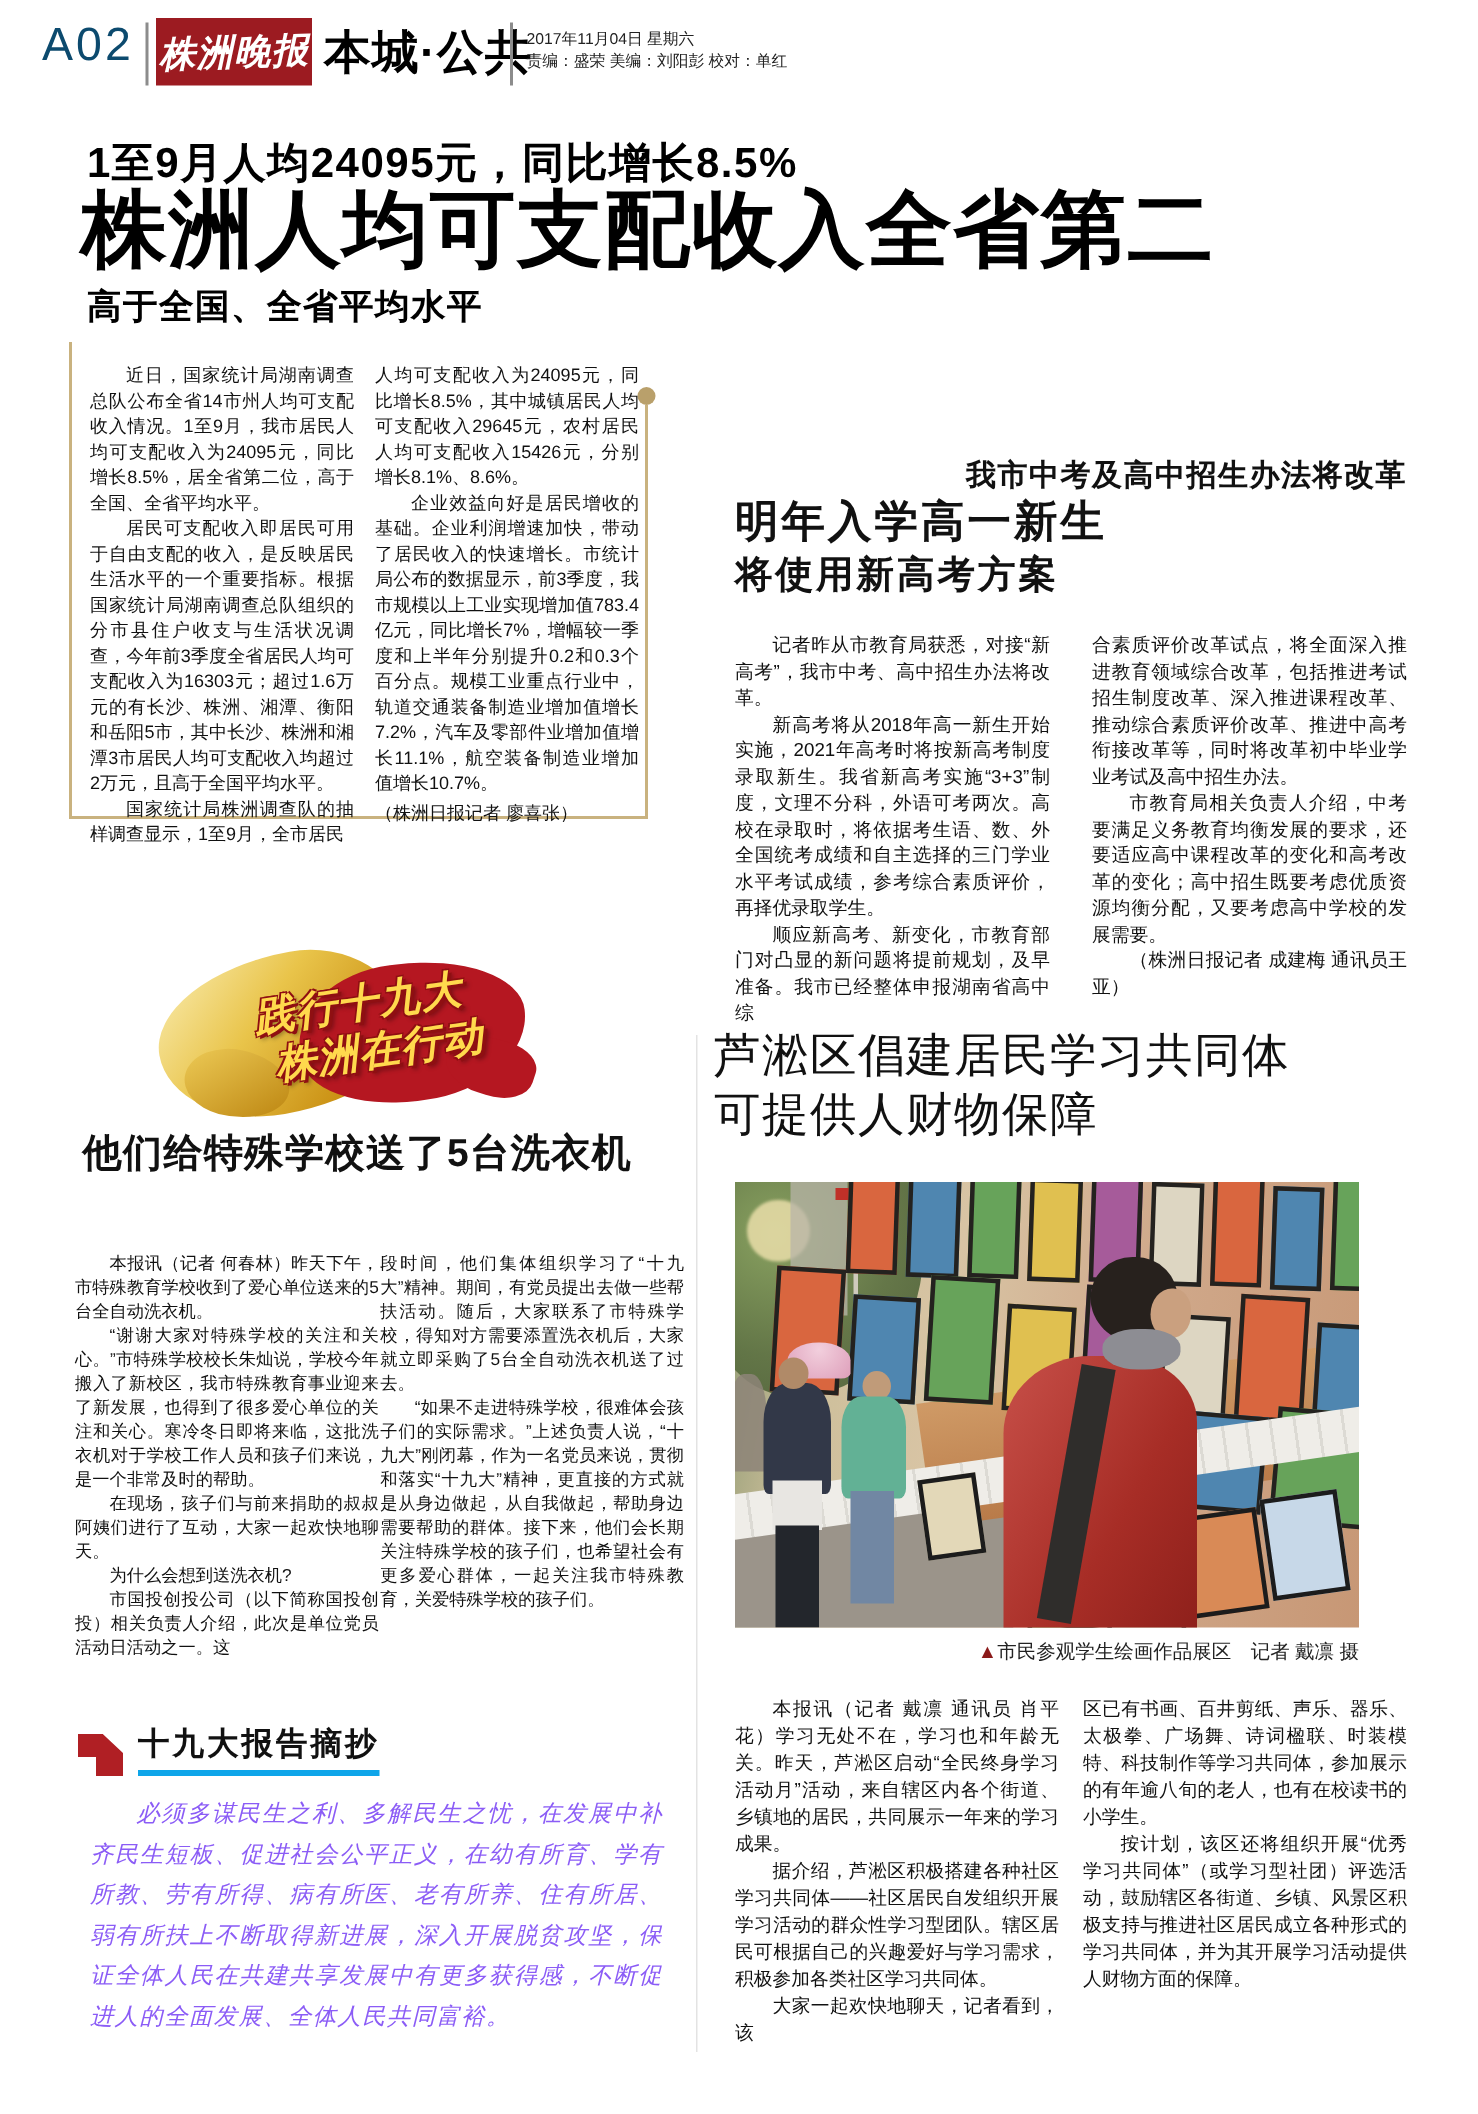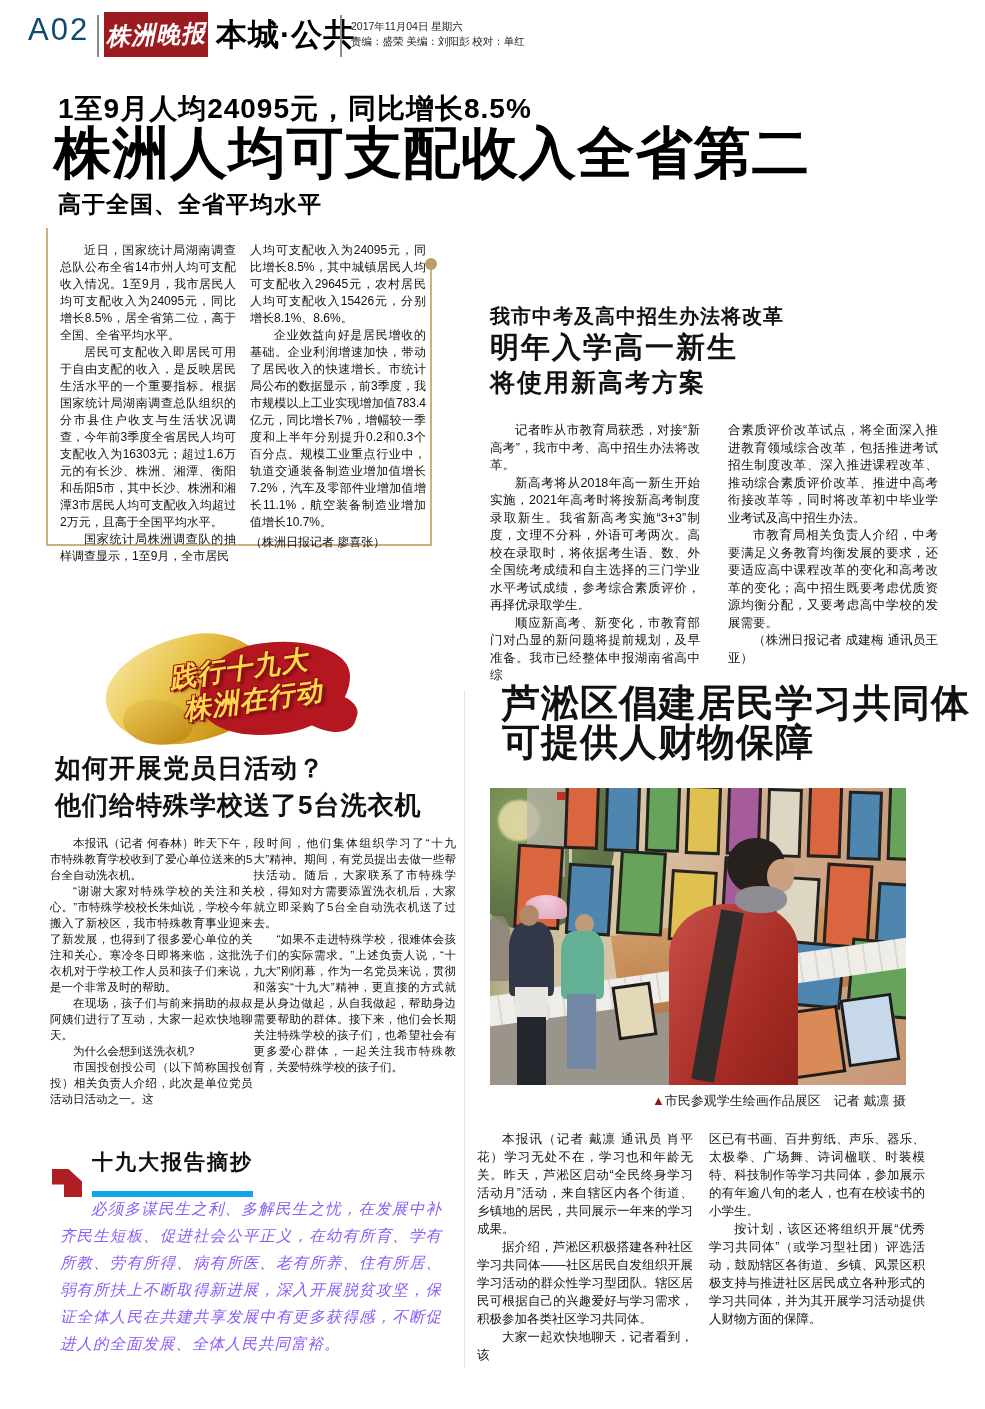--- a/index.html
+++ b/index.html
@@ -40,21 +40,21 @@
   .col .para.cont{text-indent:0;}
 
   .lead-cols{left:60px;top:242px;width:366px;gap:14px;}
   .lead-cols .col{font-size:12px;line-height:17px;}
   .lead-byline{text-align:right;margin-top:3px;}
 
   
   .mid-divider{left:464px;top:690px;width:1px;height:678px;background:#e3e3e3;}
 
   
-  .exam-kicker{left:490px;top:303px;width:448px;text-align:left;font-size:20px;font-weight:700;letter-spacing:1px;}
+  .exam-kicker{left:490px;top:303px;width:448px;text-align:right;font-size:20px;font-weight:700;letter-spacing:1px;}
   .exam-h1{left:490px;top:328px;width:448px;text-align:left;font-size:29px;font-weight:900;letter-spacing:2px;}
   .exam-h2{left:490px;top:366px;width:448px;text-align:left;font-size:25px;font-weight:700;letter-spacing:2px;}
   .exam-cols{left:490px;top:422px;width:448px;gap:28px;}
   .exam-cols .col{font-size:12.5px;line-height:17.5px;}
 
   
   .badge{left:105px;top:630px;width:248px;height:118px;}
   .badge-map{position:absolute;left:0;top:6px;width:168px;height:106px;
     background:linear-gradient(135deg,#f8e9a8 5%,#e9c44a 40%,#c98f12 80%);
     border-radius:58% 42% 55% 45% / 50% 58% 42% 50%;transform:rotate(-10deg);}
@@ -72,30 +72,30 @@
 
   
   .washer-h{left:55px;top:750px;font-size:26px;line-height:37px;font-weight:900;letter-spacing:1px;}
   .washer-cols{left:50px;top:835px;width:406px;gap:1px;}
   .washer-cols .col{font-size:11.5px;line-height:16px;}
 
   
   .report-title-row{left:52px;top:1148px;display:flex;align-items:flex-end;gap:10px;}
   .report-icon{width:30px;height:28px;position:relative;background:#b01f24;
     clip-path:polygon(0 0,55% 0,100% 45%,100% 100%,40% 100%,40% 55%,0 55%);}
-  .report-title{font-size:21px;font-weight:900;letter-spacing:2px;border-bottom:6px solid #0ea5e9;padding-bottom:15px;}
+  .report-title{font-size:21px;font-weight:900;letter-spacing:2px;border-bottom:4px solid #0ea5e9;padding-bottom:4px;}
   .report-body{left:60px;top:1196px;width:382px;font-family:"DejaVu Serif","Liberation Serif",serif;
     font-style:italic;font-size:15.5px;line-height:27px;letter-spacing:1px;color:#8b5cf6;
     text-indent:2em;text-align:justify;}
 
   
-  .comm-h{left:502px;top:684px;font-size:38px;line-height:39px;font-weight:700;letter-spacing:1px;}
+  .comm-h{left:476px;top:684px;font-size:31px;line-height:39px;font-weight:400;letter-spacing:1px;}
   .comm-caption{left:490px;top:1092px;width:416px;text-align:right;font-size:13px;color:#222;}
   .caption-mark{color:#8b1a1a;}
-  .comm-cols{left:477px;top:1130px;width:448px;gap:16px;}
+  .comm-cols{left:490px;top:1130px;width:448px;gap:16px;}
   .comm-cols .col{font-size:12.5px;line-height:18px;}
 
   
   .photo{left:490px;top:788px;width:416px;height:297px;overflow:hidden;
     background:linear-gradient(100deg,#8a9770 0%,#cdbf9b 16%,#d8c4a4 34%,#d0a98b 62%,#c79775 100%);}
   .ph{position:absolute;}
   .trees{left:-4%;top:-4%;width:34%;height:52%;z-index:1;
     background:radial-gradient(circle at 30% 30%,#87a05e 0%,#5f7344 55%,#4c5d37 100%);
     border-radius:0 0 60% 40%;opacity:.95;}
   .sunspot{left:2%;top:4%;width:10%;height:14%;background:#f0e2ae;border-radius:50%;filter:blur(1px);z-index:1;opacity:.8;}
@@ -206,21 +206,20 @@
   <div class="badge-map2"></div>
   <div class="badge-splash"></div>
   <div class="badge-splash2"></div>
   <div class="badge-text">
     <span>践行十九大</span>
     <span class="l2">株洲在行动</span>
   </div>
 </div>
 
 <div class="abs washer-h">
-  <div>如何开展党员日活动？</div>
   <div>他们给特殊学校送了5台洗衣机</div>
 </div>
 <div class="abs cols washer-cols">
   <div class="col">
       <p class="para">本报讯（记者 何春林）昨天下午，市特殊教育学校收到了爱心单位送来的5台全自动洗衣机。</p>
       <p class="para">“谢谢大家对特殊学校的关注和关心。”市特殊学校校长朱灿说，学校今年搬入了新校区，我市特殊教育事业迎来了新发展，也得到了很多爱心单位的关注和关心。寒冷冬日即将来临，这批洗衣机对于学校工作人员和孩子们来说，是一个非常及时的帮助。</p>
       <p class="para">在现场，孩子们与前来捐助的叔叔阿姨们进行了互动，大家一起欢快地聊天。</p>
       <p class="para">为什么会想到送洗衣机?</p>
       <p class="para">市国投创投公司（以下简称国投创投）相关负责人介绍，此次是单位党员活动日活动之一。这</p>
     </div>

